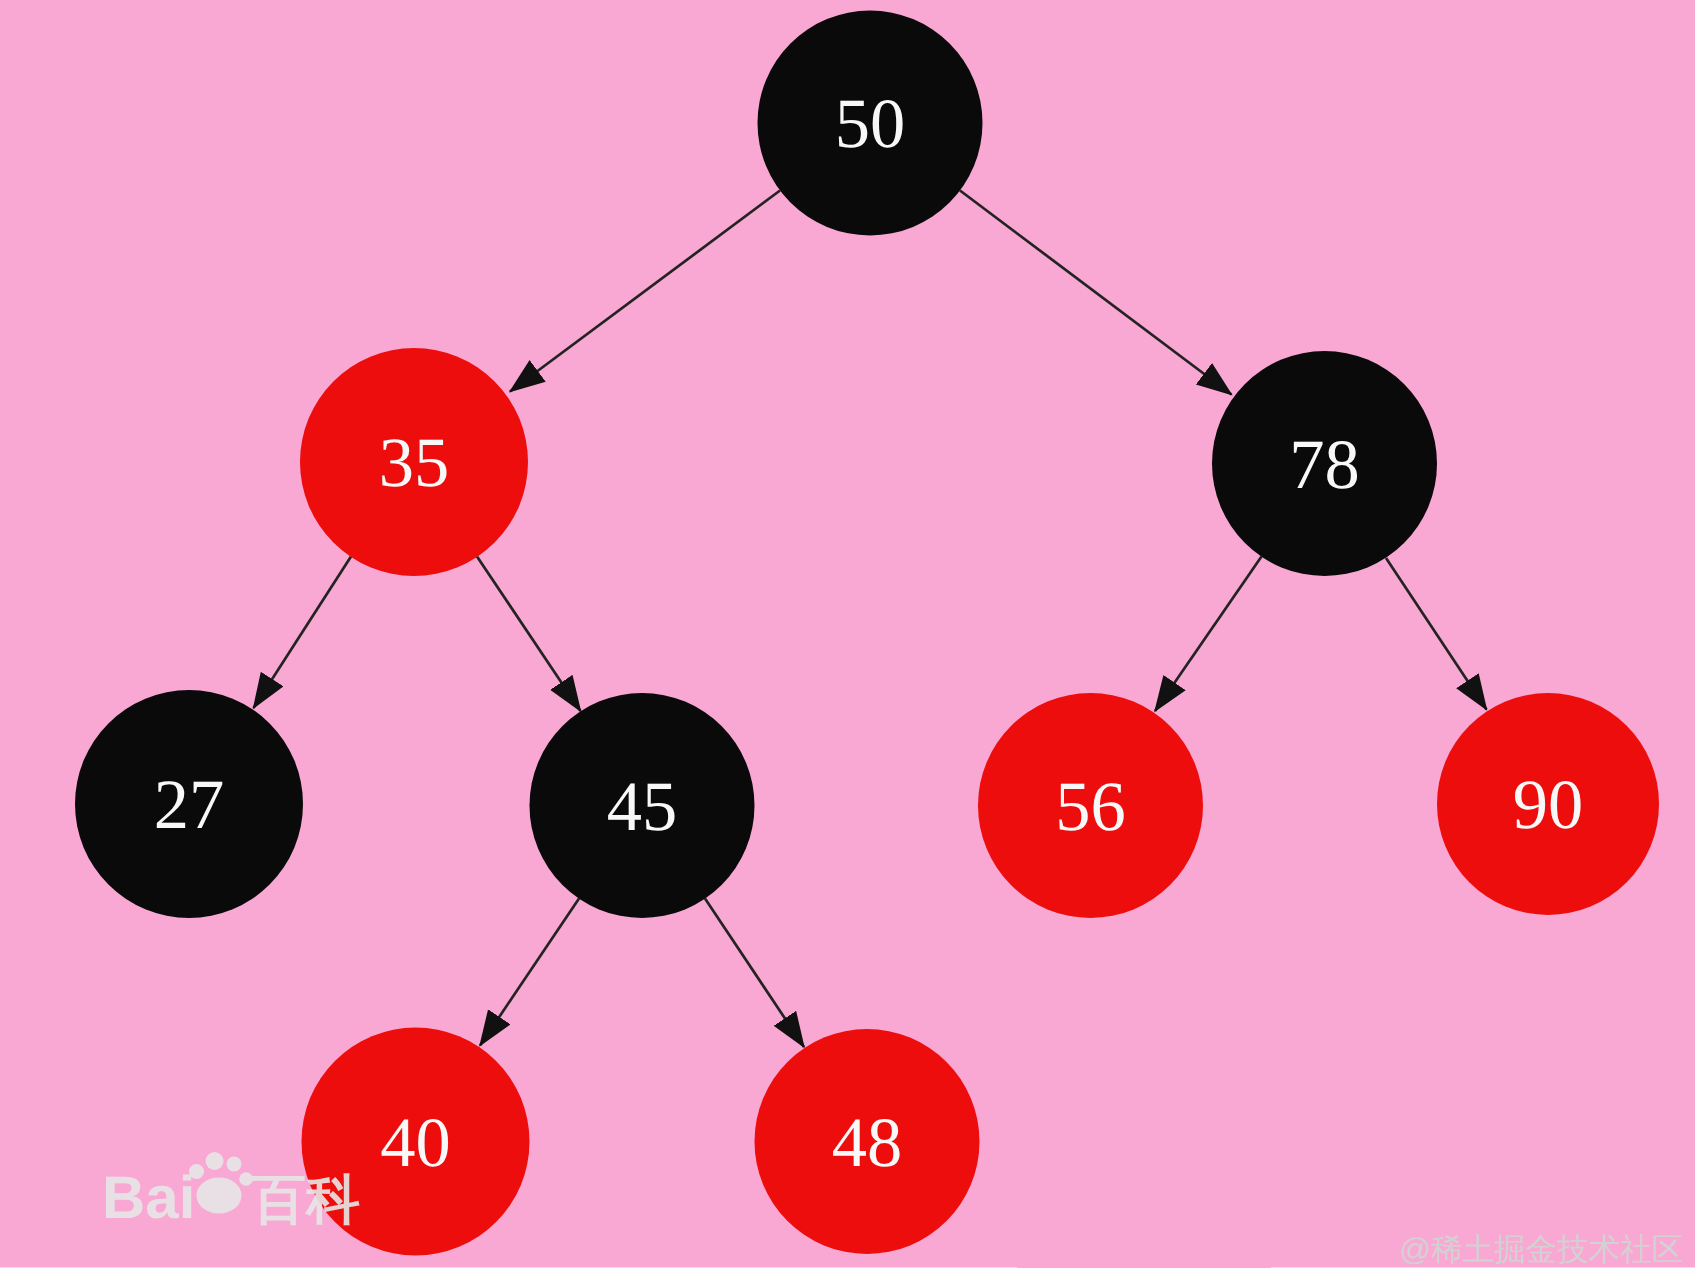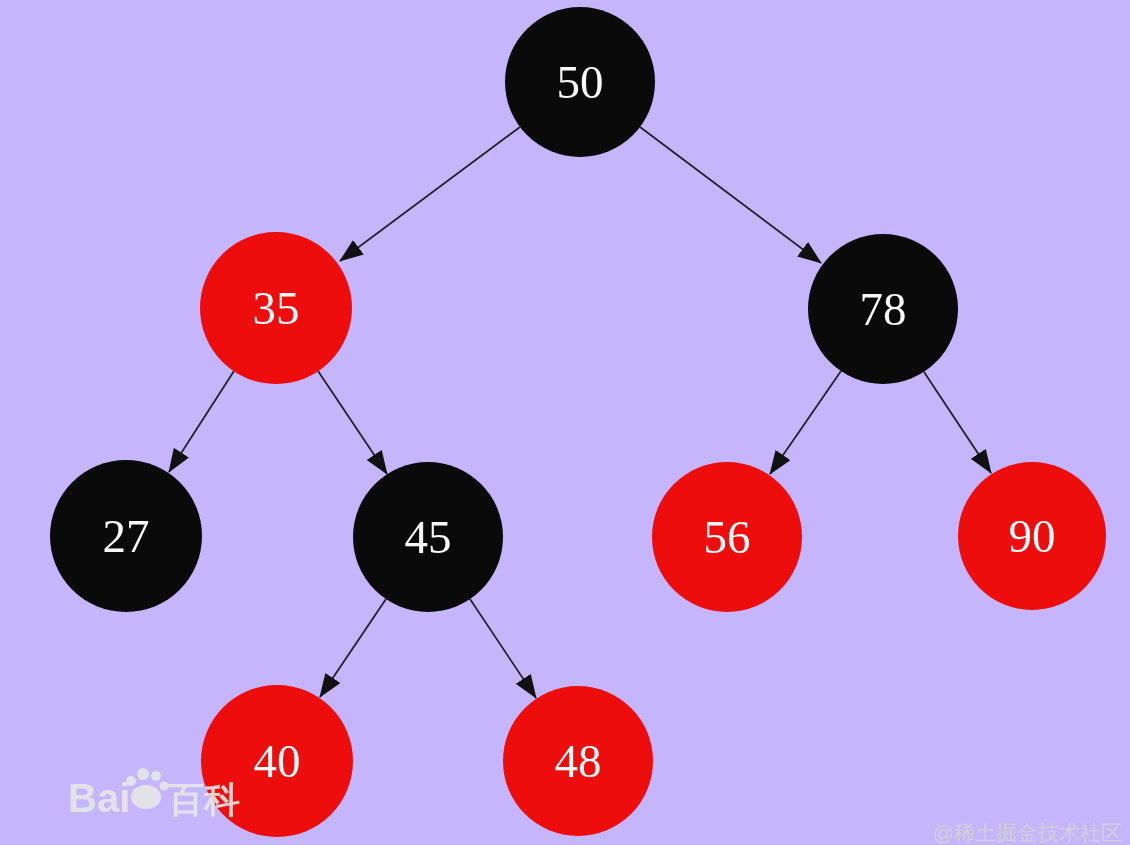--- a/index.html
+++ b/index.html
@@ -8,21 +8,21 @@
     width: 1130px;
     height: 845px;
     background: #ffffff;
     overflow: hidden;
     font-family: "Liberation Sans", sans-serif;
   }
   .canvas {
     position: relative;
     width: 1130px;
     height: 845px;
-    background: #c4b5fd;
+    background: #f9a8d4;
   }
   svg { display: block; }
   .node-label {
     font-family: "Liberation Serif", "DejaVu Serif", serif;
     font-size: 47px;
     fill: #f8f8f8;
   }
   .edge-line {
     stroke: #232323;
     stroke-width: 1.8;

